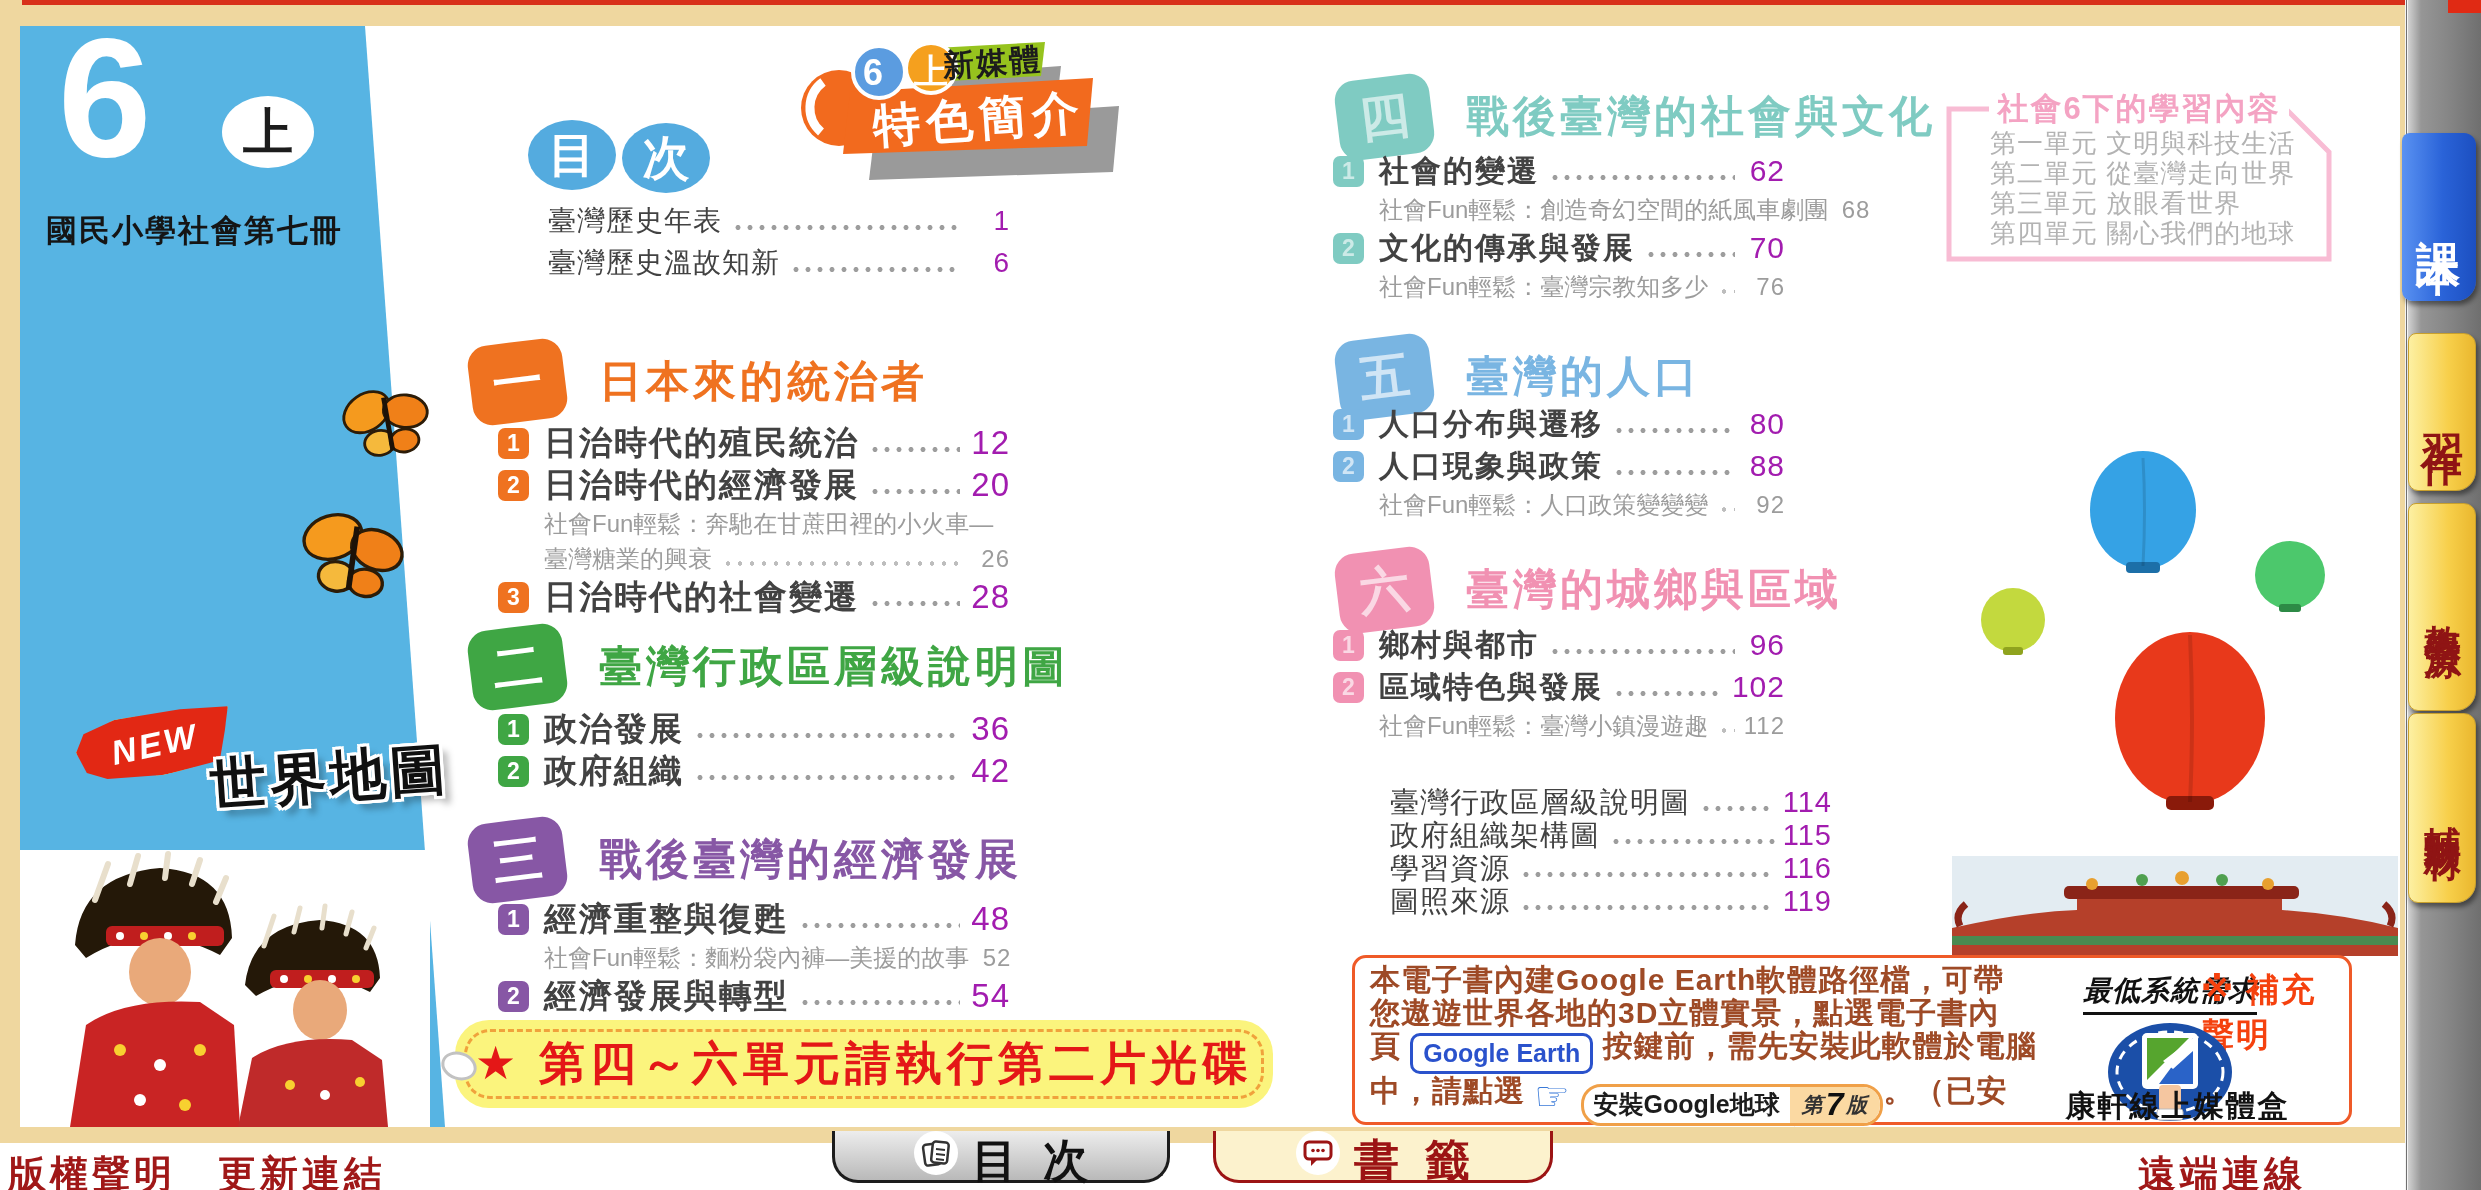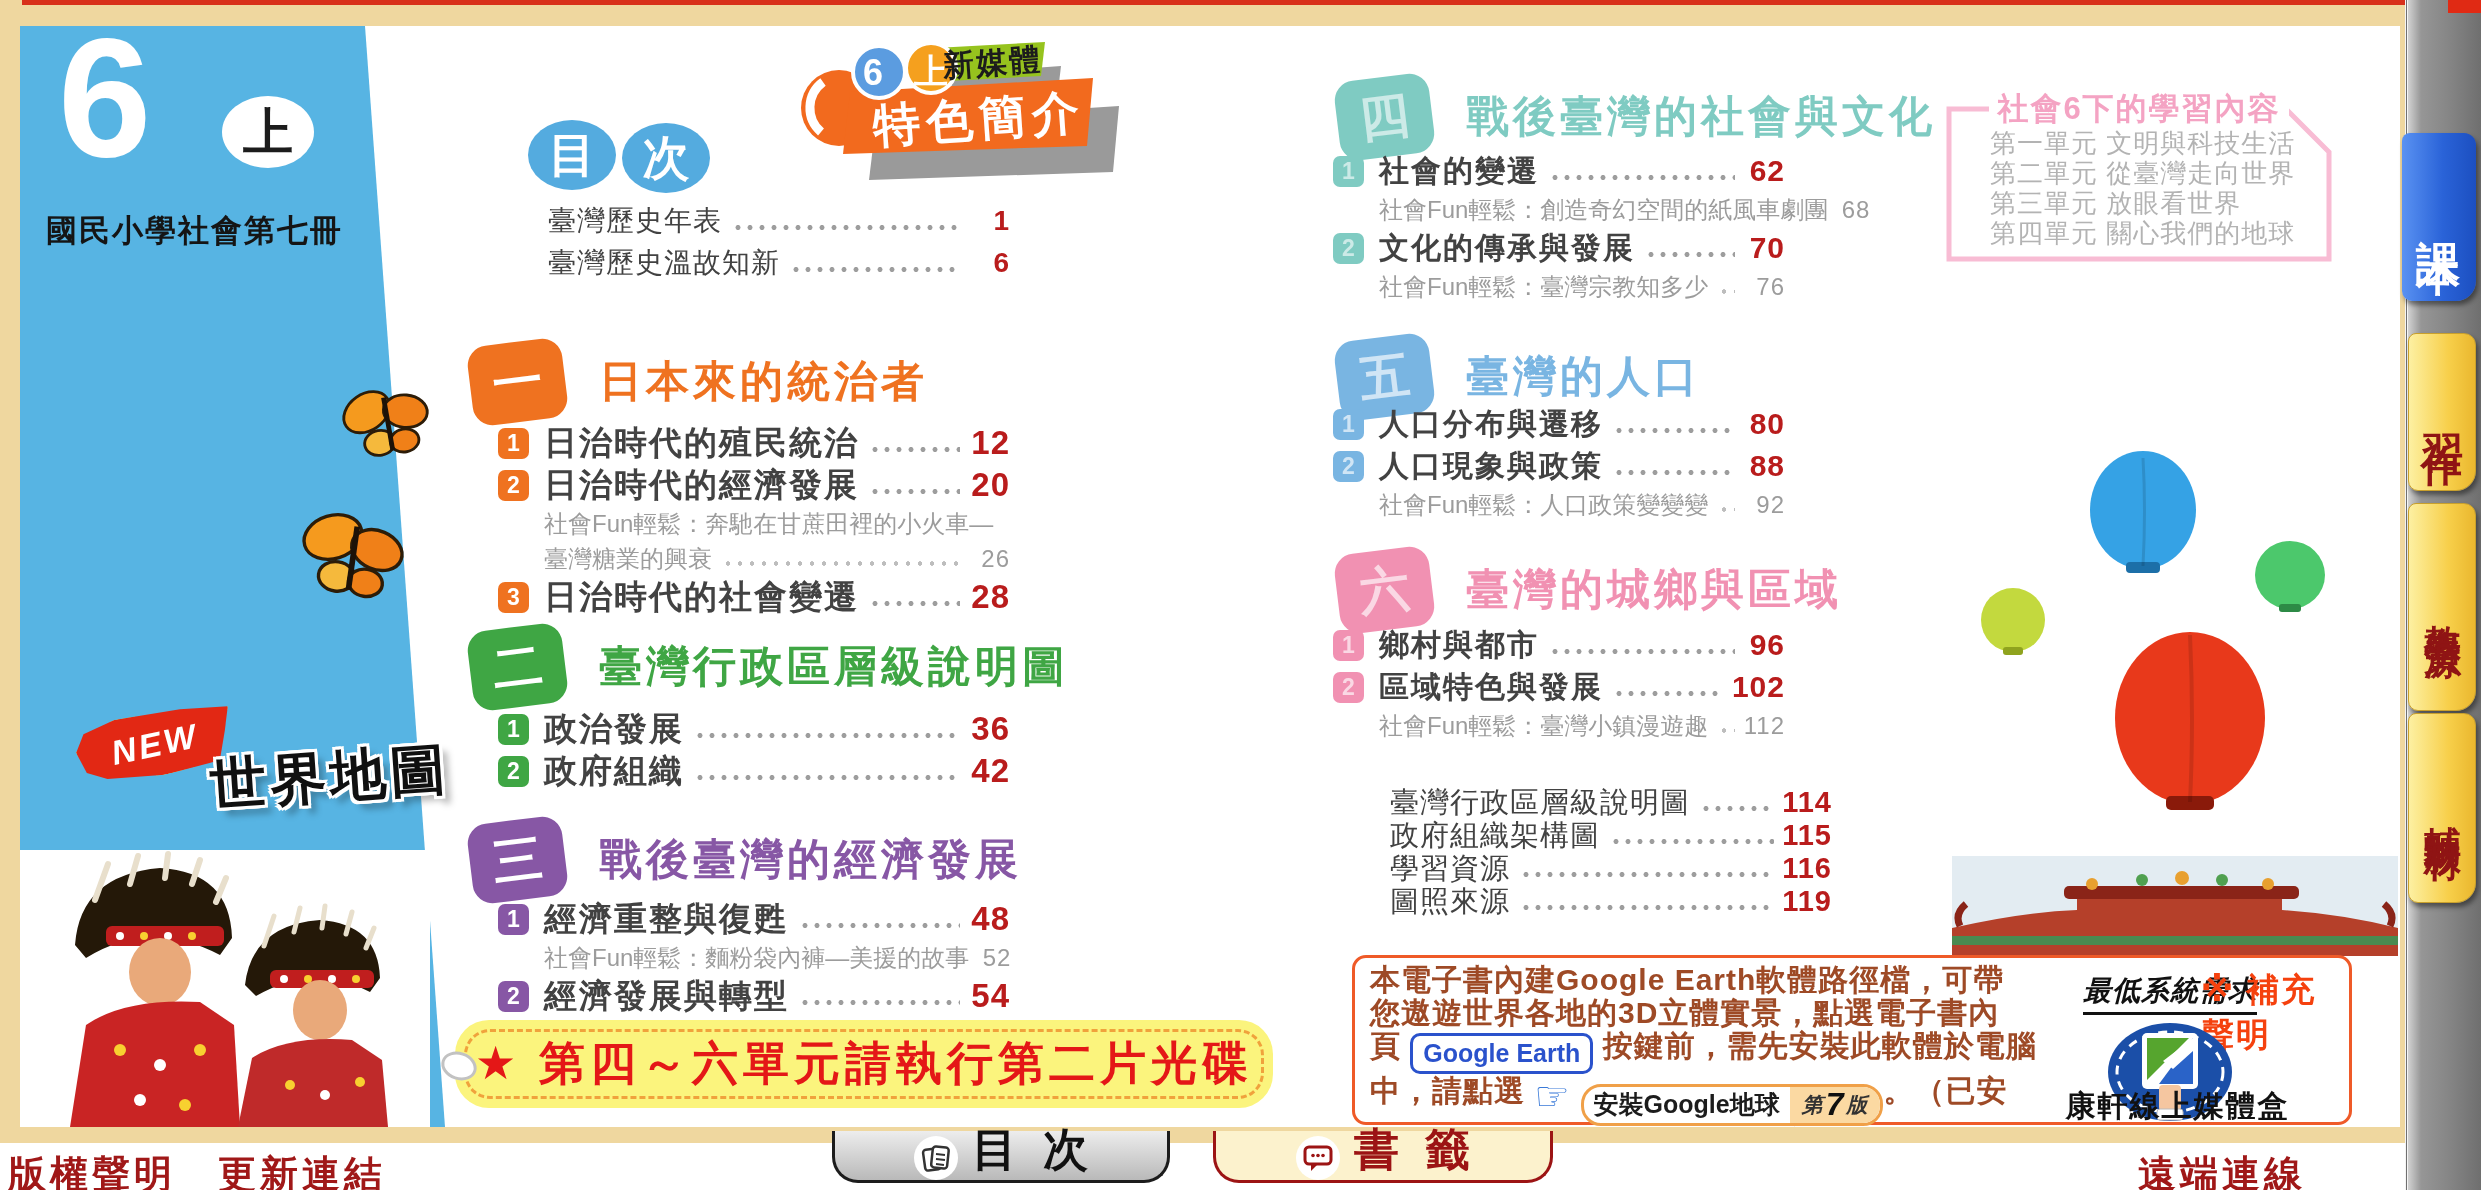--- a/index.html
+++ b/index.html
@@ -36,21 +36,21 @@
   
   .fb-text{position:absolute;color:#fff;font-weight:800;white-space:nowrap;}
 
   
   .trow{display:flex;align-items:center;height:42px;color:#424242;font-weight:600;letter-spacing:2px;}
   .nbadge{width:31px;height:31px;border-radius:7px;background:var(--uc,#888);color:var(--ucc,#fff);
     font-size:23px;font-weight:800;display:flex;align-items:center;justify-content:center;margin-right:15px;flex:none;letter-spacing:0;}
   .lbl{white-space:nowrap;}
   .leader{flex:1;height:7px;margin:12px 8px 0 10px;background-image:radial-gradient(circle,#9d9d9d 2.2px,transparent 2.8px);
     background-size:12px 7px;background-repeat:repeat-x;background-position:left center;}
-  .pg{margin-left:auto;color:#b91c1c;font-weight:700;min-width:42px;text-align:right;letter-spacing:1px;flex:none;}
+  .pg{margin-left:auto;color:#a21caf;font-weight:400;min-width:42px;text-align:right;letter-spacing:1px;flex:none;}
   .trow.sub{height:35px;font-size:24px;color:#9c9c9c;font-weight:400;padding-left:46px;letter-spacing:0;}
   .trow.sub .leader{background-image:radial-gradient(circle,#bdbdbd 2px,transparent 2.5px);margin-top:10px;}
   .trow.sub .pg{color:#9c9c9c;font-weight:400;text-align:right;}
 
   .unit{position:absolute;}
   .unit .uhead{display:flex;align-items:center;height:84px;}
   .ubadge{width:95px;height:80px;border-radius:20px;background:var(--uc);color:var(--ucc,#fff);
     display:flex;align-items:center;justify-content:center;font-size:50px;font-weight:800;transform:rotate(-7deg);flex:none;}
   .utitle{margin-left:34px;font-size:43px;font-weight:800;color:var(--uc);letter-spacing:4px;white-space:nowrap;}
   .entries{position:absolute;left:28px;}
@@ -83,21 +83,21 @@
   .pill .pv{background:#fbd9a2;padding:0 12px;font-size:21px;color:#333;font-style:italic;height:100%;display:flex;align-items:center;}
   .pill .pv b{font-size:32px;color:#101010;margin:0 2px;}
   .min-req{position:absolute;left:728px;top:14px;font-size:28px;font-weight:800;font-style:italic;color:#111;border-bottom:3px solid #111;padding-bottom:2px;letter-spacing:1px;}
   .suppl{position:absolute;left:846px;top:10px;font-size:33px;font-weight:800;color:#f5410e;letter-spacing:2px;}
   .media-label{position:absolute;left:700px;top:128px;width:245px;text-align:center;font-size:30px;font-weight:800;color:#111;letter-spacing:2px;}
 
   
   .bottom-tan{left:0;top:1127px;width:2405px;height:16px;background:#efd79f;}
   .bottom-bar{left:0;top:1143px;width:2405px;height:47px;background:#fff;}
   .blink{position:absolute;top:1149px;font-size:38px;font-weight:800;color:#a01818;letter-spacing:4px;border-bottom:3px solid #a01818;padding-bottom:3px;white-space:nowrap;}
-  .btab{position:absolute;top:1131px;height:52px;display:flex;align-items:flex-end;justify-content:center;gap:14px;box-sizing:border-box;}
+  .btab{position:absolute;top:1131px;height:52px;display:flex;align-items:flex-start;justify-content:center;gap:14px;box-sizing:border-box;}
   .btab .circ{width:44px;height:44px;border-radius:50%;background:#fff;display:flex;align-items:center;justify-content:center;flex:none;}
   .toc-tab{left:832px;width:338px;background:linear-gradient(180deg,#ededed,#b9b9b9);border:3px solid #1c1c1c;border-top:none;border-radius:0 0 26px 26px;}
   .toc-tab .tl{font-size:45px;font-weight:800;color:#111;letter-spacing:26px;margin-right:-26px;}
   .bm-tab{left:1213px;width:340px;background:#fcf2cd;border:3px solid #9c1414;border-top:none;border-radius:0 0 26px 26px;}
   .bm-tab .tl{font-size:45px;font-weight:800;color:#9c1414;letter-spacing:26px;margin-right:-26px;}
 
   
   .gray-strip{left:2405px;top:0;width:76px;height:1190px;
     background:linear-gradient(90deg,#d2d2d2,#969696 18%,#868686 55%,#6f6f6f);
     border-left:3px double #f5f5f5;box-sizing:border-box;}

